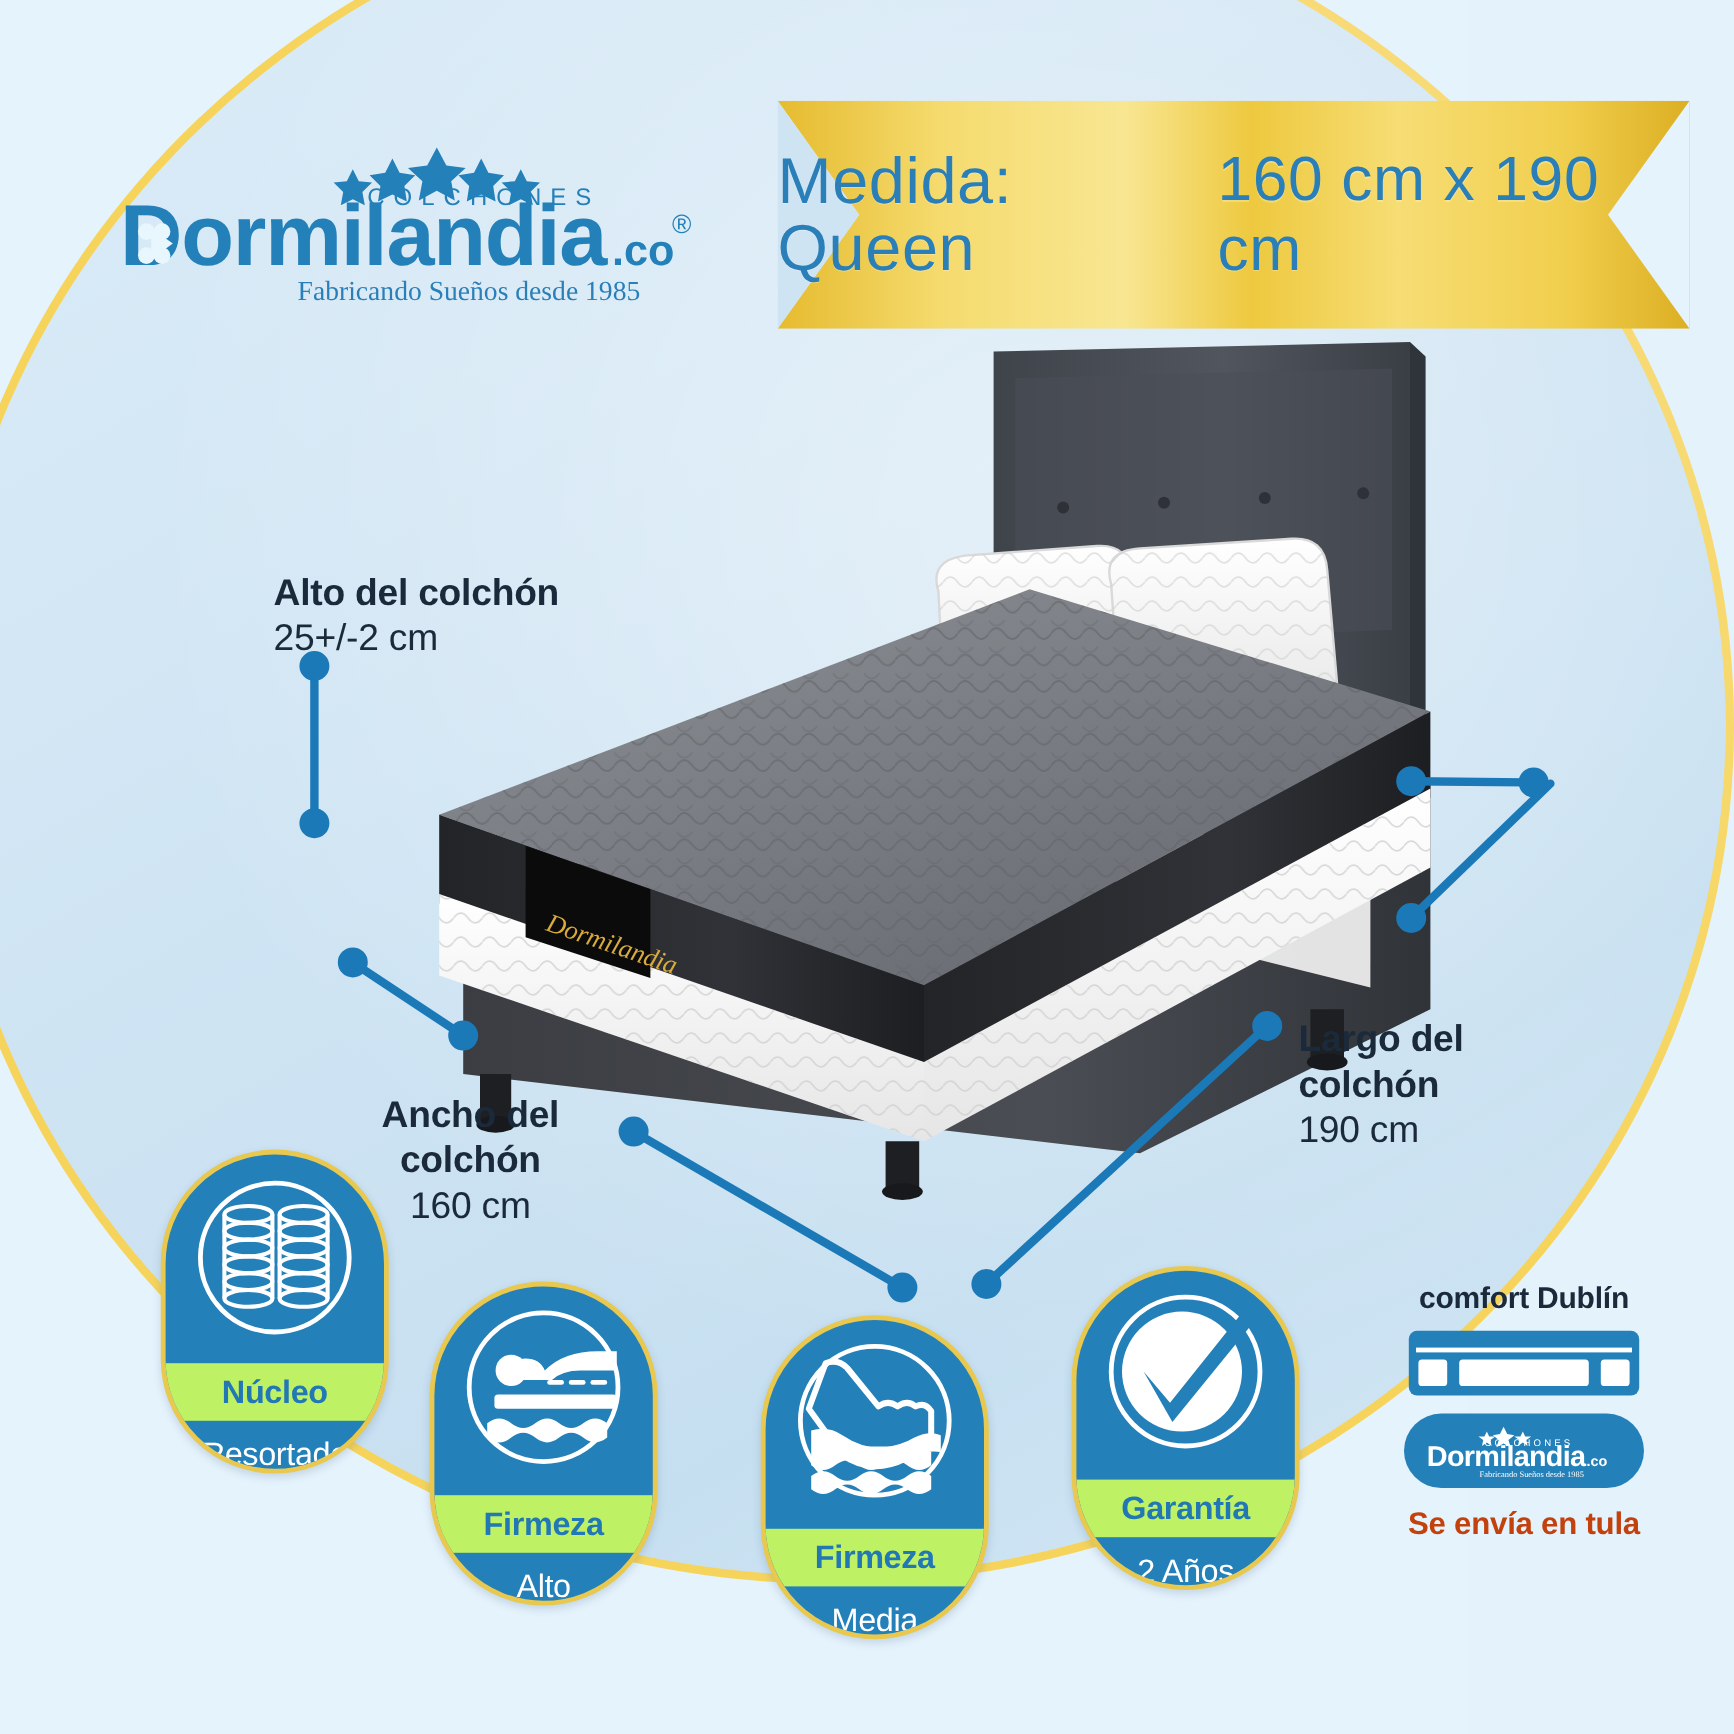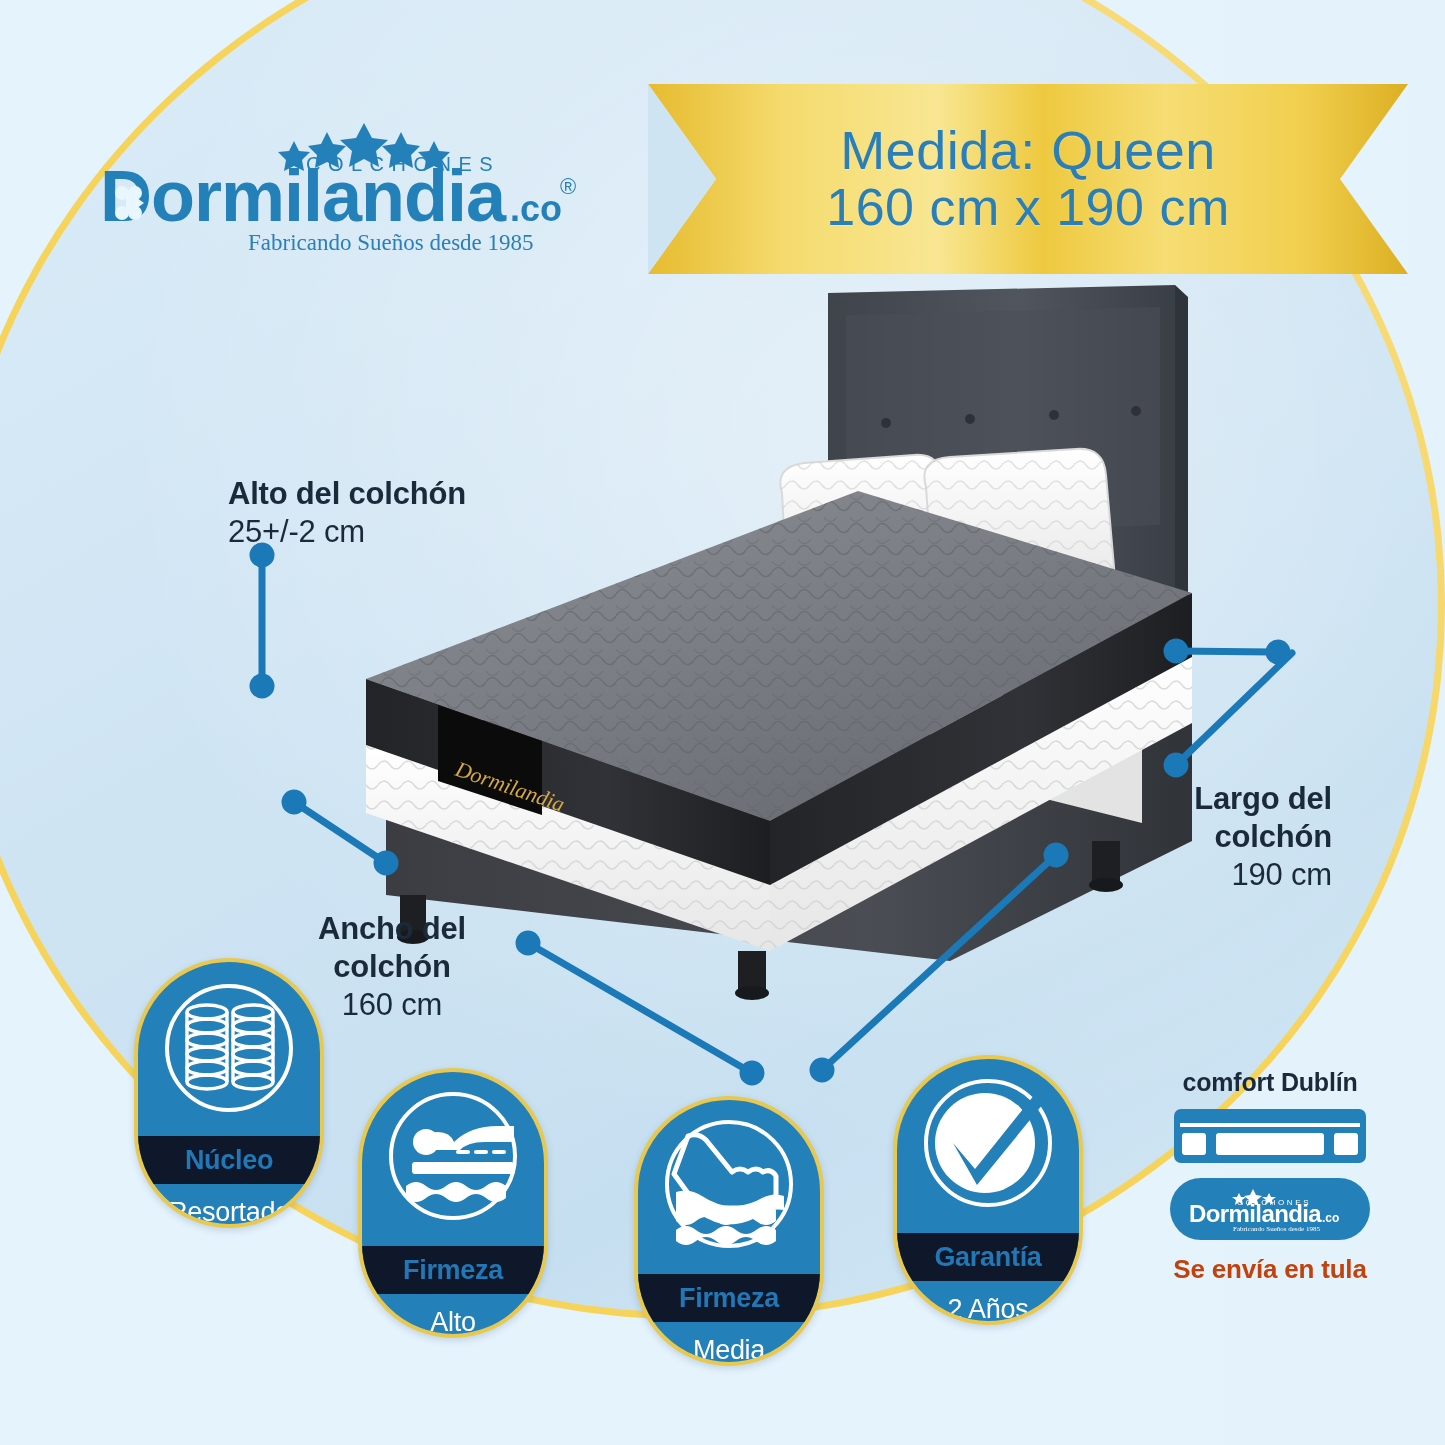--- a/index.html
+++ b/index.html
@@ -26,52 +26,52 @@
   }
 
   
   .logo{position:absolute;left:98px;top:108px;width:520px;height:150px;}
   .logo svg{width:100%;height:100%;display:block;}
 
   
   .ribbon{position:absolute;left:648px;top:84px;width:760px;height:190px;}
   .ribbon svg{width:100%;height:100%;display:block;}
   .ribbon-txt{
-    position:absolute;inset:0;display:flex;flex-direction:column;
+    position:absolute;inset:0;display:flex;flex-direction:row;
     align-items:center;justify-content:center;color:#2a7fb8;
     text-shadow:0 1px 0 rgba(255,255,255,.25);
   }
   .ribbon-line1{font-size:54px;letter-spacing:.5px;line-height:1.04;font-weight:400;}
   .ribbon-line2{font-size:52px;letter-spacing:.5px;line-height:1.12;font-weight:400;}
 
   
   .bed{position:absolute;left:330px;top:275px;width:900px;height:760px;}
   .bed svg{width:100%;height:100%;display:block;}
 
   
   .callout{position:absolute;color:#1b2a3a;font-weight:700;line-height:1.22;}
   .callout .l1{font-size:31px;letter-spacing:-.2px;margin-top:20px;}
   .callout .l2{font-size:31px;font-weight:500;letter-spacing:-.2px;}
   #c-alto{left:228px;top:455px;text-align:left;}
   #c-ancho{left:264px;top:890px;text-align:center;width:256px;}
-  #c-largo{left:1082px;top:760px;text-align:right;width:250px;}
+  #c-largo{left:1082px;top:827px;text-align:left;width:250px;}
 
   .leader{position:absolute;overflow:visible;}
 
   
   .pill{
     position:absolute;width:190px;height:270px;border-radius:95px;
     background:#2480b9;border:4px solid #e8c84f;box-sizing:border-box;
     overflow:hidden;
     box-shadow:0 3px 7px rgba(40,80,120,.18);
   }
   .pill .icon{position:absolute;left:0;top:6px;width:100%;height:166px;display:flex;align-items:center;justify-content:center;}
   .pill .icon svg{width:150px;height:150px;display:block;}
   .pill .band-w{
-    position:absolute;left:0;width:100%;height:48px;background:#0f172a;
+    position:absolute;left:0;width:100%;height:48px;background:#bef264;
     display:flex;align-items:center;justify-content:center;
     color:#2277b5;font-size:27px;font-weight:700;letter-spacing:-.3px;
   }
   .pill .band-b{
     position:absolute;left:0;width:100%;height:56px;
     display:flex;align-items:center;justify-content:center;
     color:#ffffff;font-size:27px;font-weight:400;letter-spacing:-.3px;
   }
   #pill-nucleo{left:134px;top:958px;}
   #pill-nucleo .band-w{top:174px;}

